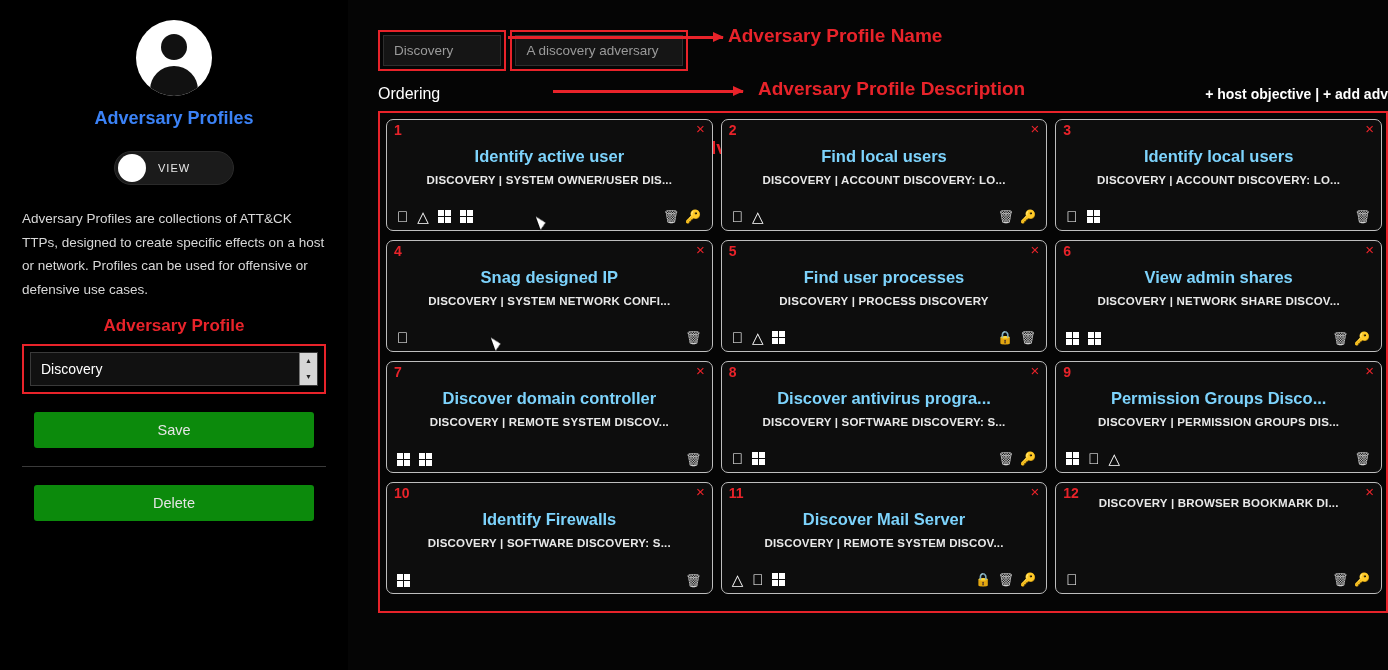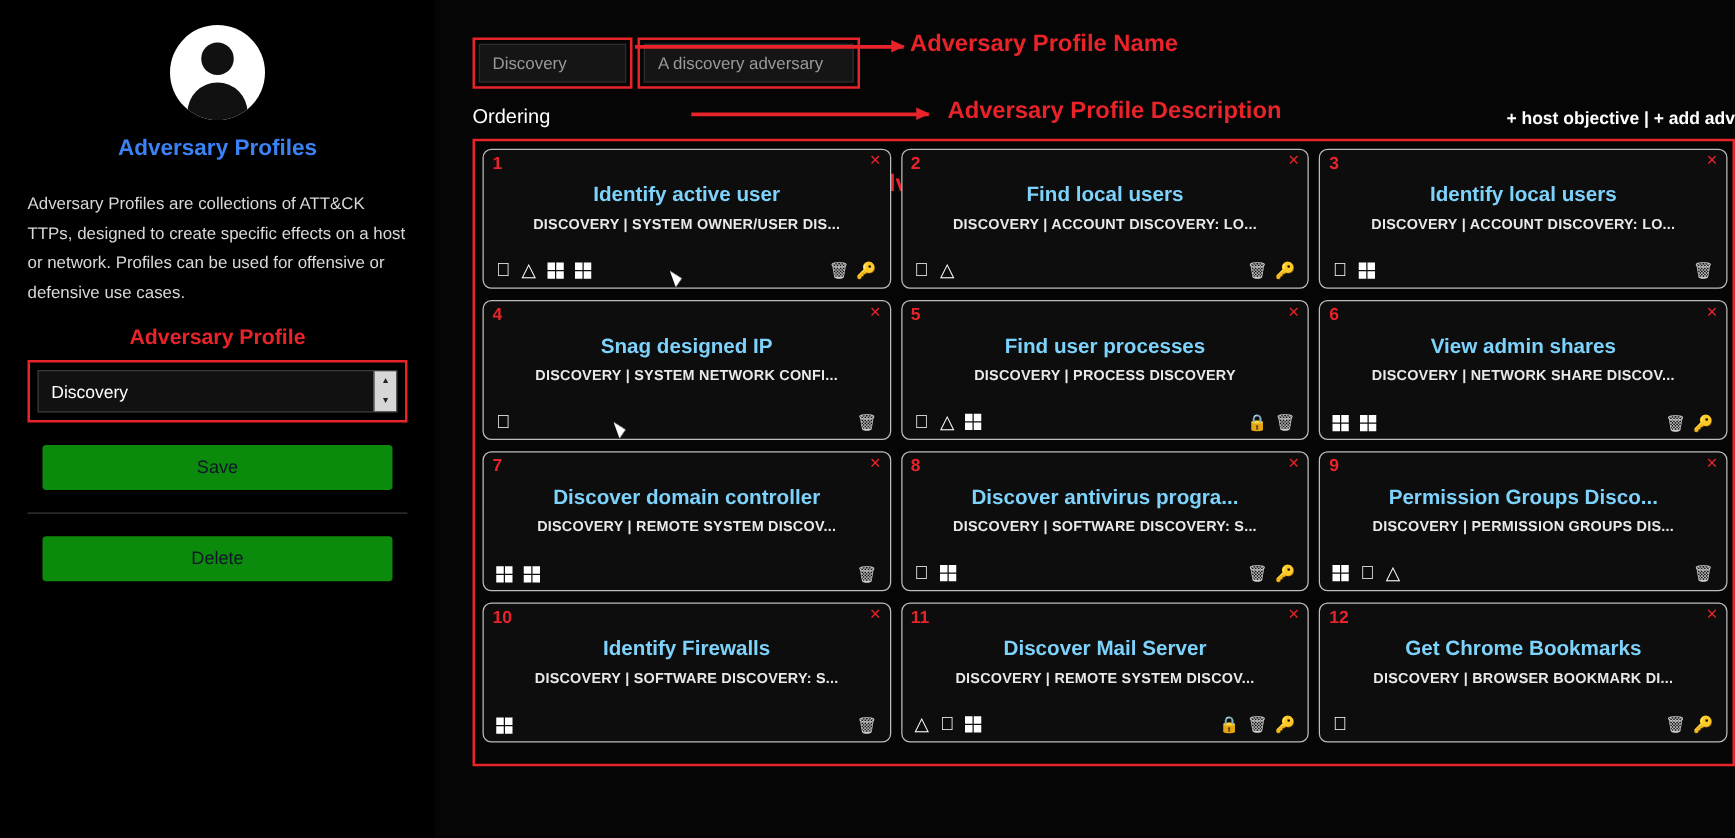--- a/index.html
+++ b/index.html
@@ -113,21 +113,21 @@
     align-items: center; justify-content: space-around;
     color: #222; font-size: 7px;
   }
   .btn-green {
     display: block;
     width: 280px;
     margin: 18px auto 0 auto;
     height: 36px;
     background: #0c8a0c;
     border: none;
-    color: #0f172a;
+    color: #e5e5e5;
     font-size: 14.5px;
     border-radius: 3px;
     cursor: pointer;
     font-family: "Liberation Sans", sans-serif;
   }
   .divider {
     width: 100%; height: 1px;
     background: #3a3a3a;
     margin: 18px 0 0 0;
   }
@@ -304,20 +304,24 @@
 <body>
 
 <div id="app">
 
   <div class="sidebar">
     <div class="avatar-wrap">
       <div class="avatar"></div>
     </div>
     <div class="sidebar-title">Adversary Profiles</div>
 
+    <div class="view-toggle">
+      <div class="view-knob"></div>
+      <div class="view-label">VIEW</div>
+    </div>
 
     <div class="sidebar-desc">Adversary Profiles are collections of ATT&amp;CK TTPs, designed to create specific effects on a host or network. Profiles can be used for offensive or defensive use cases.</div>
 
     <div class="section-heading">Adversary Profile</div>
 
     <div class="select-box-outline">
       <div class="select-row">
         <div class="select-value">Discovery</div>
         <div class="select-arrow">
           <span>▲</span>
@@ -527,21 +531,20 @@
               <div class="right-icons">
                 <span class="ico-lock">🔒</span>
                 <span class="ico-trash">🗑</span>
                 <span class="ico-key">🔑</span>
               </div>
             </div>
           </div>
           <div class="card">
             <div class="card-num">12</div>
             <div class="card-close">×</div>
-            <div class="card-title">Get Chrome Bookmarks</div>
             <div class="card-sub">DISCOVERY | BROWSER BOOKMARK DI...</div>
             <div class="card-footer">
               <div class="plat-icons">
                 <span class="glyph"></span>
               </div>
               <div class="right-icons">
                 <span class="ico-trash">🗑</span>
                 <span class="ico-key">🔑</span>
               </div>
             </div>

